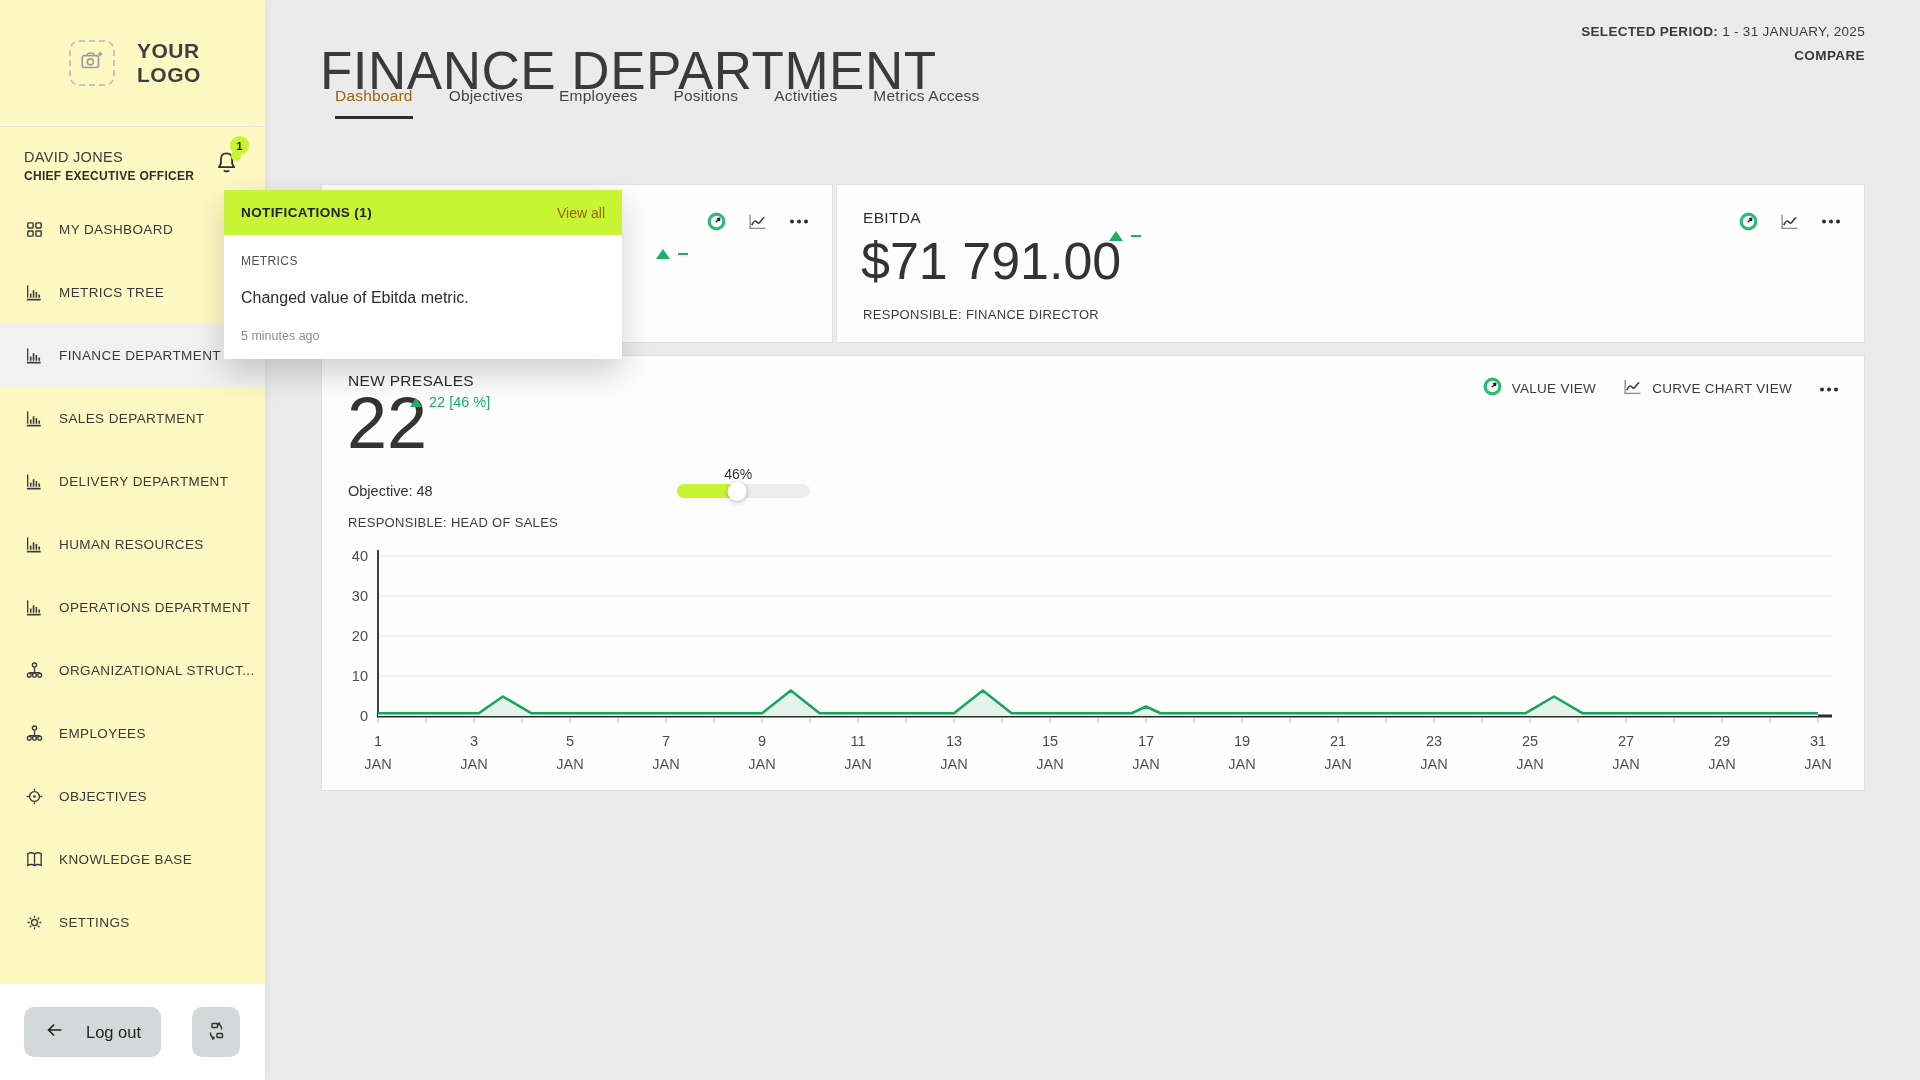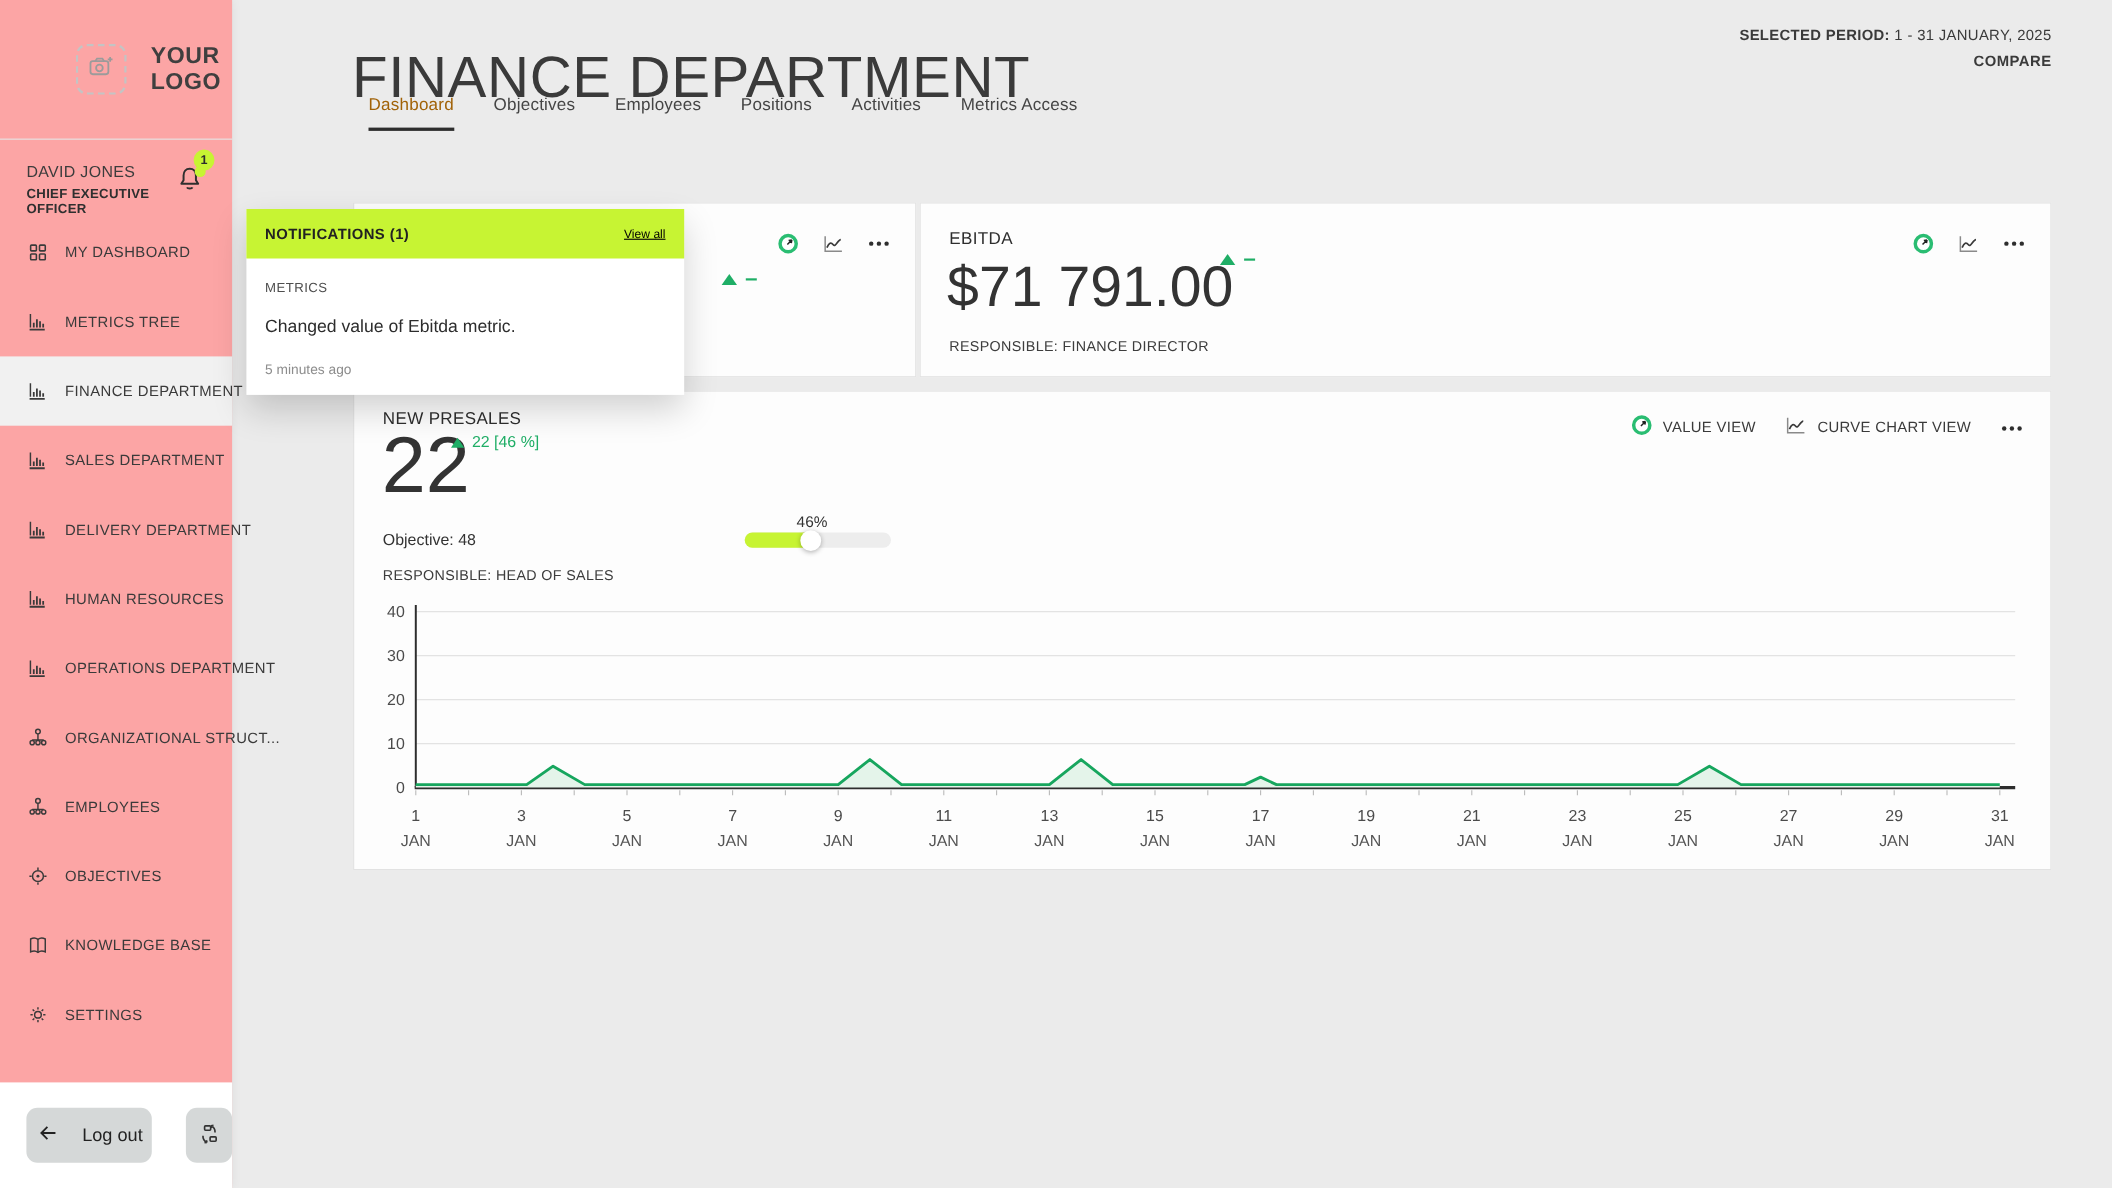--- a/index.html
+++ b/index.html
@@ -1,20 +1,20 @@
 <!DOCTYPE html>
 <html><head>
 <meta charset="utf-8">
 <style>
   html,body{margin:0;padding:0;width:1920px;height:1080px;overflow:hidden;
     font-family:"Liberation Sans",sans-serif;background:#ebebeb;position:relative;}
   *{box-sizing:border-box;}
 
   
-  .sidebar{position:absolute;left:0;top:0;width:211px;height:1080px;background:#fca5a5;
+  .sidebar{position:absolute;left:0;top:0;width:265px;height:1080px;background:#fef9c3;
     box-shadow:2px 0 8px rgba(0,0,0,.05);z-index:10;}
   .logo-row{height:127px;border-bottom:1px solid #e6e6e6;display:flex;align-items:center;
     gap:22px;padding-left:69px;}
   .logo-box{width:46px;height:46px;border:2px dashed #c4c4c4;border-radius:10px;
     display:flex;align-items:center;justify-content:center;flex:0 0 auto;}
   .logo-text{font-size:21px;font-weight:700;color:#3f3f3f;width:92px;line-height:24px;letter-spacing:.5px;}
   .user-row{position:relative;padding:22px 24px 0;}
   .user-name{font-size:14.5px;color:#3c3c3c;letter-spacing:.3px;}
   .user-role{font-size:12px;font-weight:700;color:#2f2f2f;margin-top:4px;letter-spacing:.3px;}
   .bell-wrap{position:absolute;right:24px;top:22px;width:28px;height:30px;cursor:pointer;}
@@ -32,21 +32,21 @@
     font-family:inherit;font-size:16.5px;color:#222;display:flex;align-items:center;
     justify-content:center;gap:20px;cursor:pointer;}
   .icon-btn{width:48px;height:50px;background:#d5d8d8;border:none;border-radius:10px;
     display:flex;align-items:center;justify-content:center;cursor:pointer;margin-left:31px;}
 
   
   .popup{position:absolute;left:224px;top:190px;width:398px;z-index:50;background:#fff;
     box-shadow:0 14px 30px rgba(0,0,0,.18);}
   .popup-head{height:45px;display:flex;align-items:center;justify-content:space-between;padding:0 17px;}
   .popup-title{font-size:13.5px;font-weight:700;color:#222;letter-spacing:.4px;}
-  .popup-viewall{font-size:11px;color:#000000;cursor:pointer;text-decoration:underline;}
+  .popup-viewall{font-size:14px;color:#a16207;cursor:pointer;}
   .popup-body{padding:19px 17px 16px;}
   .popup-cat{font-size:12px;color:#4e4e4e;letter-spacing:.4px;}
   .popup-msg{font-size:16px;color:#2c2c2c;margin-top:21px;}
   .popup-time{font-size:12.5px;color:#8d8d8d;margin-top:22px;}
 
   
   .main{position:absolute;left:265px;top:0;right:0;height:100%;}
   .page-title{position:absolute;left:55px;top:4px;font-size:53px;font-weight:500;color:#3a3a3a;letter-spacing:.5px;}
   .tabs{position:absolute;left:70px;top:87px;display:flex;gap:36px;}
   .tab{font-size:15.5px;color:#454545;padding-bottom:11px;cursor:pointer;letter-spacing:.2px;}

